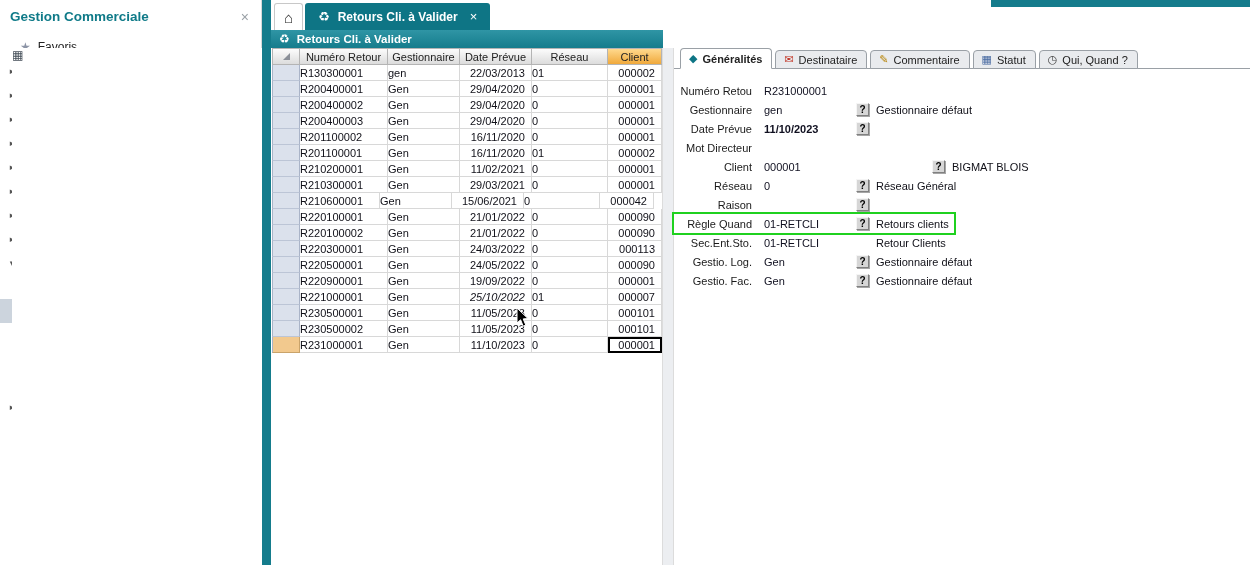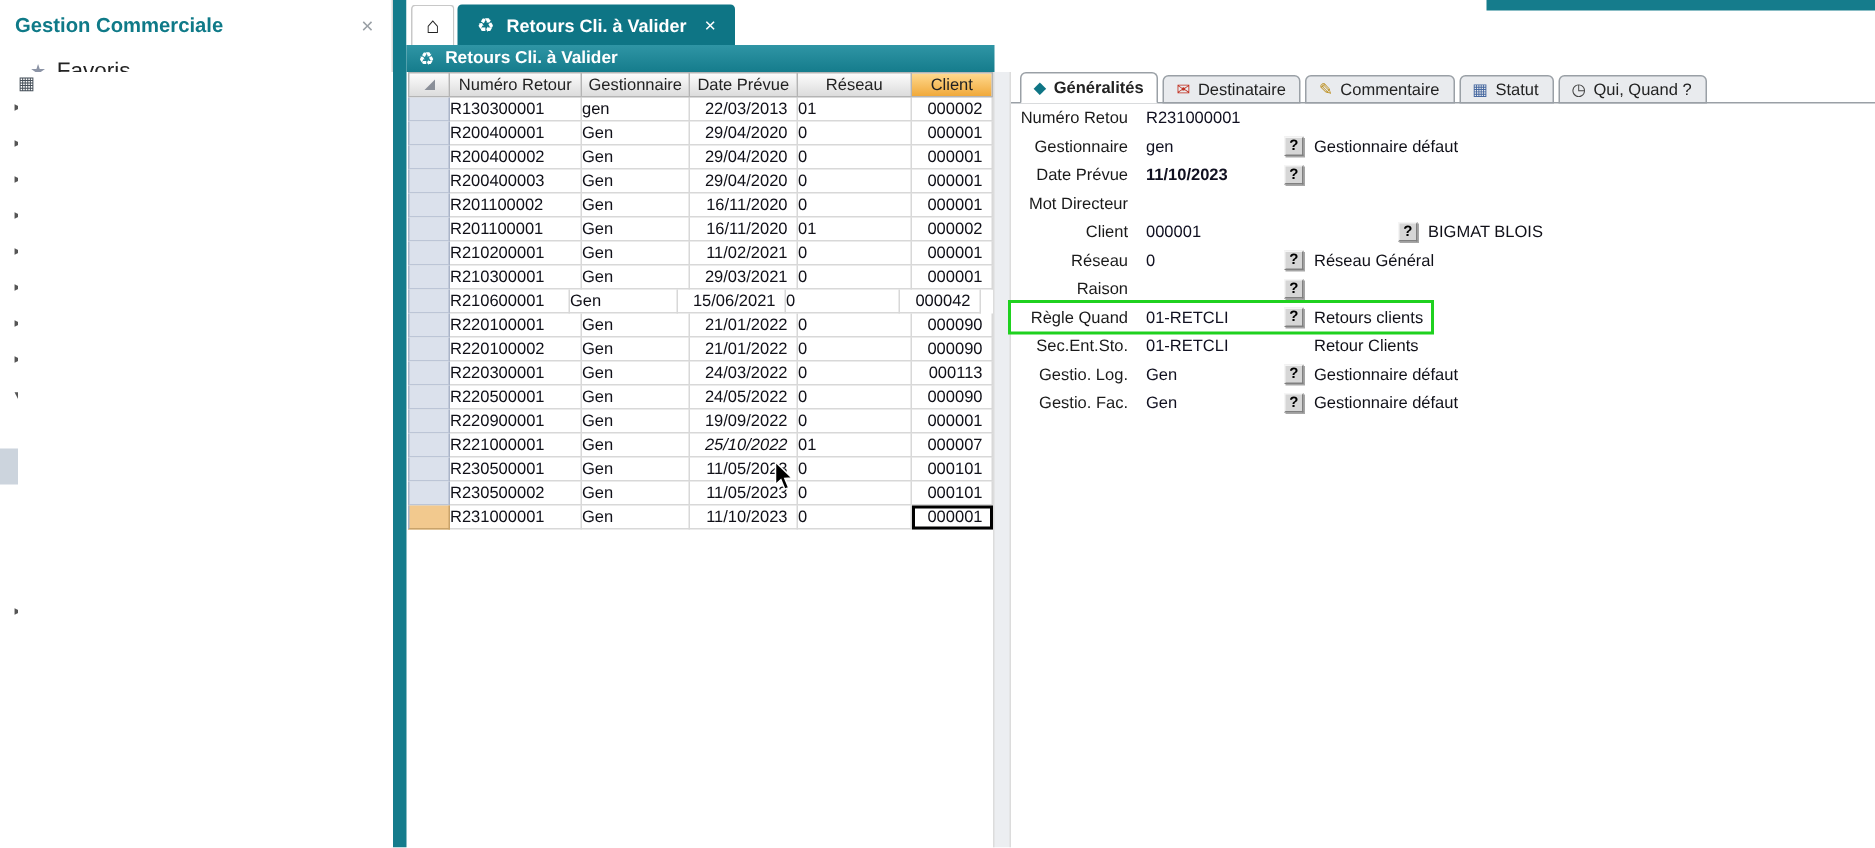--- a/index.html
+++ b/index.html
@@ -17,21 +17,21 @@
   .nav-icon{margin:0 7px 0 2px;font-size:12px;flex:none;color:#3f4f5f}
   .nav-icon.star{color:#8c94a6}
   .nav-icon.briefcase{color:#5a4632}
   .nav-icon.person{color:#3a4a6a}
   .nav-icon.document{color:#3a4a6a}
   .nav-icon.tools{color:#555}
   .nav-icon.printer{color:#3a4a6a}
   .nav-icon.grid{color:#46505a}
   .nav-icon.recycle{color:#3f4f5f}
   .nav-icon.wrench{color:#4a4a4a}
-  .nav-label{font-size:15px;color:#222}
+  .nav-label{font-size:12px;color:#222}
 
   
   .content{position:absolute;left:262px;top:0;width:988px;height:565px}
   .accent-bar{position:absolute;left:0;top:0;width:9px;height:565px;background:#157c8c}
   .top-edge-accent{position:absolute;right:0;top:0;width:262px;height:7px;background:#157c8c}
   .tabbar{position:absolute;left:9px;top:0;width:720px;height:30px;background:#fff}
   .tab-home{position:absolute;left:3px;top:3px;width:29px;height:27px;background:#fff;border:1px solid #c8c8c8;border-bottom:none;border-radius:3px 3px 0 0;display:flex;align-items:center;justify-content:center;font-size:15px;color:#222;cursor:pointer}
   .tab-active{position:absolute;left:34px;top:3px;height:27px;background:#0e7585;color:#fff;border-radius:3px 3px 0 0;display:flex;align-items:center;gap:8px;padding:0 13px;font-size:12px;font-weight:bold;cursor:pointer}
   .tab-active .ticon{font-weight:normal;font-size:13px}
   .tab-close{font-weight:normal;font-size:13px;cursor:pointer;margin-left:4px}
@@ -61,21 +61,21 @@
   .dtabs{display:flex;align-items:flex-end;height:21px;border-bottom:1px solid #9aa0a6;padding-left:6px}
   .dtab{display:flex;align-items:center;gap:5px;padding:2px 9px 2px 8px;border:1px solid #9aa0a6;border-radius:4px 4px 0 0;background:#e9ebee;margin-right:3px;height:19px;font-size:11px;color:#222;margin-bottom:-1px;cursor:pointer;white-space:nowrap}
   .dtab.active{background:#fff;font-weight:bold;height:21px;border-bottom:1px solid #fff}
   .dtab .dticon{font-size:11px}
   .dticon.i-form{color:#0e7585}
   .dticon.i-recipient{color:#c03020}
   .dticon.i-pencil{color:#b8860b}
   .dticon.i-status{color:#4668a0}
   .dticon.i-clock{color:#444}
 
-  .fields{}
+  .fields{padding-top:12px}
   .frow{display:flex;align-items:center;height:19px;padding-left:6px}
   .frow.highlight{width:max-content;outline:2px solid #1fd11f;outline-offset:0;padding-right:5px}
   .flabel{width:72px;text-align:right;color:#1a1a1a;margin-right:12px;flex:none;white-space:nowrap}
   .fvalue{width:92px;color:#101020;flex:none;white-space:nowrap}
   .fvalue.wide{width:168px}
   .fvalue.bold{font-weight:bold}
   .fhelp{width:13px;height:13px;flex:none;background:#d6d6d6;border:1px solid #808080;border-top-color:#f5f5f5;border-left-color:#f5f5f5;box-shadow:1px 1px 0 rgba(0,0,0,.35);font-weight:bold;font-size:10px;line-height:11px;text-align:center;margin-right:7px;cursor:pointer;color:#000}
   .fhelp-slot{width:13px;height:13px;flex:none;margin-right:7px}
   .fdesc{color:#101018;white-space:nowrap}
   .fcheckbox{width:12px;height:12px;flex:none;background:#fdfdff;border:1px solid #8a94a8;box-shadow:inset 1px 1px 1px rgba(0,0,0,.15);cursor:pointer}

